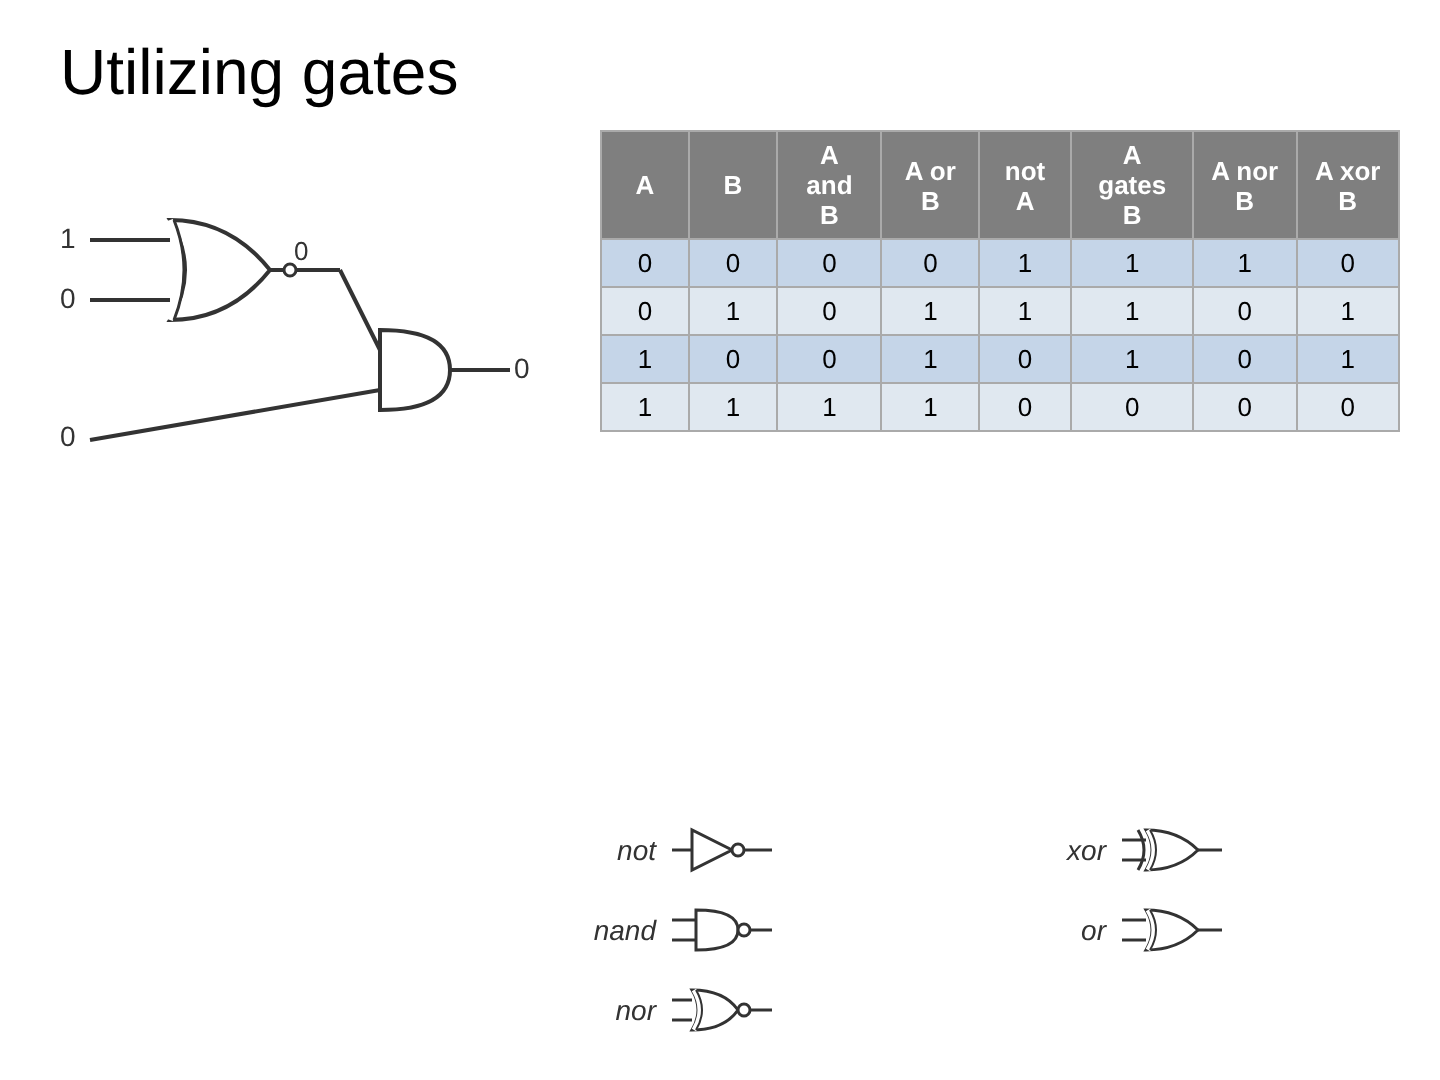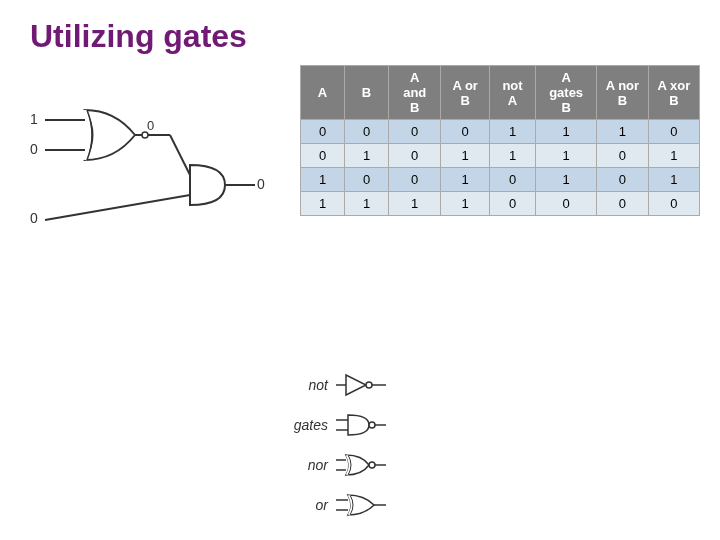--- a/index.html
+++ b/index.html
@@ -7,22 +7,22 @@
       width: 720px;
       height: 540px;
       background: #fff;
       font-family: Arial, sans-serif;
       overflow: hidden;
       position: relative;
     }
 
     .title {
       font-size: 32px;
-      font-weight: bold;
-      color: #701a75;
+      font-weight: normal;
+      color: #000000;
       padding: 18px 30px 10px 30px;
     }
 
     .main-content {
       display: flex;
       flex-direction: row;
       padding: 0 20px;
     }
 
     
@@ -179,64 +179,78 @@
             <td>0</td>
             <td>0</td>
             <td>0</td>
           </tr>
         </tbody>
     </table>
   </div>
 </div>
 
 <div style="position:absolute; bottom:20px; left:290px; width:420px;">
-  <div style="display:grid; grid-template-columns:1fr; gap:10px 30px;">
+  <div style="display:grid; grid-template-columns:1fr 1fr; gap:10px 30px;">
 
     <div class="legend-item">
       <span class="legend-label">not</span>
       <svg class="gate-icon" viewBox="0 0 50 30" xmlns="http://www.w3.org/2000/svg">
         <line x1="0" y1="15" x2="10" y2="15" stroke="#333" stroke-width="1.5"></line>
         <polygon points="10,5 10,25 30,15" fill="#fff" stroke="#333" stroke-width="1.5"></polygon>
         <circle cx="33" cy="15" r="3" fill="#fff" stroke="#333" stroke-width="1.5"></circle>
         <line x1="36" y1="15" x2="50" y2="15" stroke="#333" stroke-width="1.5"></line>
       </svg>
     </div>
 
-
-
-    <div class="legend-item">
-      <span class="legend-label">gates</span>
+    <div class="legend-item">
+      <span class="legend-label">xor</span>
+      <svg class="gate-icon" viewBox="0 0 50 30" xmlns="http://www.w3.org/2000/svg">
+        <line x1="0" y1="10" x2="12" y2="10" stroke="#333" stroke-width="1.5"></line>
+        <line x1="0" y1="20" x2="12" y2="20" stroke="#333" stroke-width="1.5"></line>
+
+        <path d="M8,5 Q14,15 8,25" fill="none" stroke="#333" stroke-width="1.5"></path>
+
+        <path d="M12,5 Q18,15 12,25 Q28,25 38,15 Q28,5 12,5 Z" fill="#fff" stroke="#333" stroke-width="1.5"></path>
+        <path d="M13,5 Q19,15 13,25" fill="none" stroke="#fff" stroke-width="2.5"></path>
+        <path d="M14,5 Q20,15 14,25" fill="none" stroke="#333" stroke-width="1"></path>
+        <line x1="38" y1="15" x2="50" y2="15" stroke="#333" stroke-width="1.5"></line>
+      </svg>
+    </div>
+
+
+    <div class="legend-item">
+      <span class="legend-label">nand</span>
       <svg class="gate-icon" viewBox="0 0 50 30" xmlns="http://www.w3.org/2000/svg">
         <line x1="0" y1="10" x2="12" y2="10" stroke="#333" stroke-width="1.5"></line>
         <line x1="0" y1="20" x2="12" y2="20" stroke="#333" stroke-width="1.5"></line>
         <path d="M12,5 L12,25 Q33,25 33,15 Q33,5 12,5 Z" fill="#fff" stroke="#333" stroke-width="1.5"></path>
         <circle cx="36" cy="15" r="3" fill="#fff" stroke="#333" stroke-width="1.5"></circle>
         <line x1="39" y1="15" x2="50" y2="15" stroke="#333" stroke-width="1.5"></line>
+      </svg>
+    </div>
+
+    <div class="legend-item">
+      <span class="legend-label">or</span>
+      <svg class="gate-icon" viewBox="0 0 50 30" xmlns="http://www.w3.org/2000/svg">
+        <line x1="0" y1="10" x2="12" y2="10" stroke="#333" stroke-width="1.5"></line>
+        <line x1="0" y1="20" x2="12" y2="20" stroke="#333" stroke-width="1.5"></line>
+        <path d="M12,5 Q18,15 12,25 Q28,25 38,15 Q28,5 12,5 Z" fill="#fff" stroke="#333" stroke-width="1.5"></path>
+        <path d="M13,5 Q19,15 13,25" fill="none" stroke="#fff" stroke-width="2.5"></path>
+        <path d="M14,5 Q20,15 14,25" fill="none" stroke="#333" stroke-width="1"></path>
+        <line x1="38" y1="15" x2="50" y2="15" stroke="#333" stroke-width="1.5"></line>
       </svg>
     </div>
 
     <div class="legend-item">
       <span class="legend-label">nor</span>
       <svg class="gate-icon" viewBox="0 0 50 30" xmlns="http://www.w3.org/2000/svg">
         <line x1="0" y1="10" x2="10" y2="10" stroke="#333" stroke-width="1.5"></line>
         <line x1="0" y1="20" x2="10" y2="20" stroke="#333" stroke-width="1.5"></line>
         <path d="M10,5 Q16,15 10,25 Q26,25 33,15 Q26,5 10,5 Z" fill="#fff" stroke="#333" stroke-width="1.5"></path>
         <path d="M11,5 Q17,15 11,25" fill="none" stroke="#fff" stroke-width="2.5"></path>
         <path d="M12,5 Q18,15 12,25" fill="none" stroke="#333" stroke-width="1"></path>
         <circle cx="36" cy="15" r="3" fill="#fff" stroke="#333" stroke-width="1.5"></circle>
         <line x1="39" y1="15" x2="50" y2="15" stroke="#333" stroke-width="1.5"></line>
       </svg>
     </div>
 
-    <div class="legend-item">
-      <span class="legend-label">or</span>
-      <svg class="gate-icon" viewBox="0 0 50 30" xmlns="http://www.w3.org/2000/svg">
-        <line x1="0" y1="10" x2="12" y2="10" stroke="#333" stroke-width="1.5"></line>
-        <line x1="0" y1="20" x2="12" y2="20" stroke="#333" stroke-width="1.5"></line>
-        <path d="M12,5 Q18,15 12,25 Q28,25 38,15 Q28,5 12,5 Z" fill="#fff" stroke="#333" stroke-width="1.5"></path>
-        <path d="M13,5 Q19,15 13,25" fill="none" stroke="#fff" stroke-width="2.5"></path>
-        <path d="M14,5 Q20,15 14,25" fill="none" stroke="#333" stroke-width="1"></path>
-        <line x1="38" y1="15" x2="50" y2="15" stroke="#333" stroke-width="1.5"></line>
-      </svg>
-    </div>
-
   </div>
 </div>
 
 </body></html>

